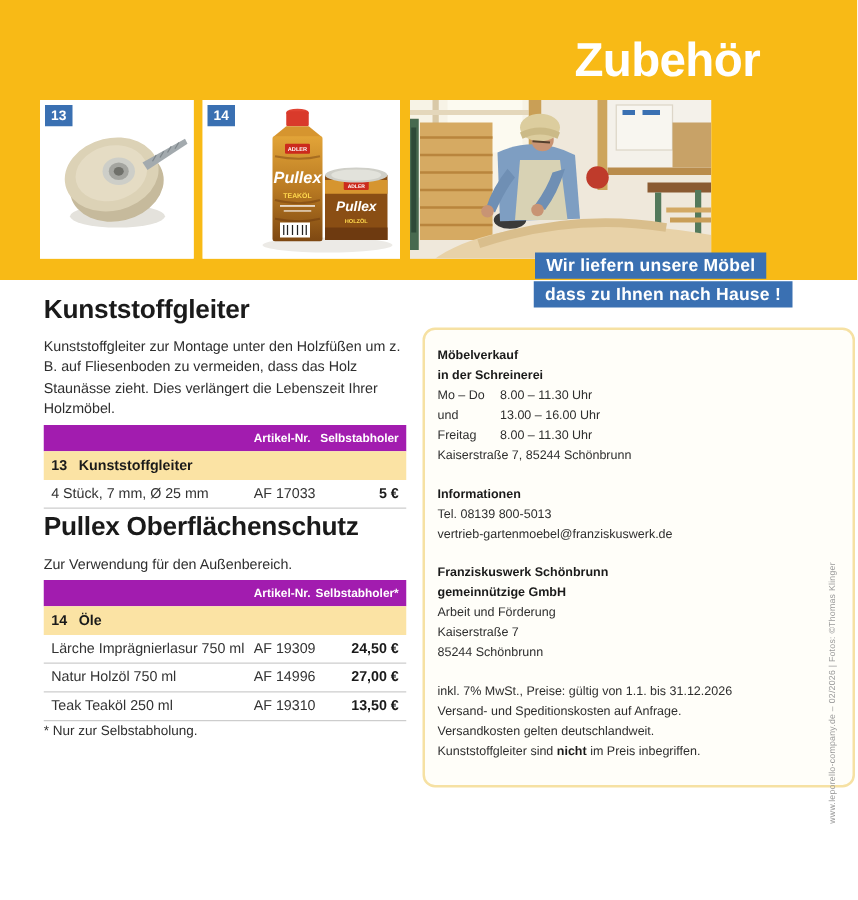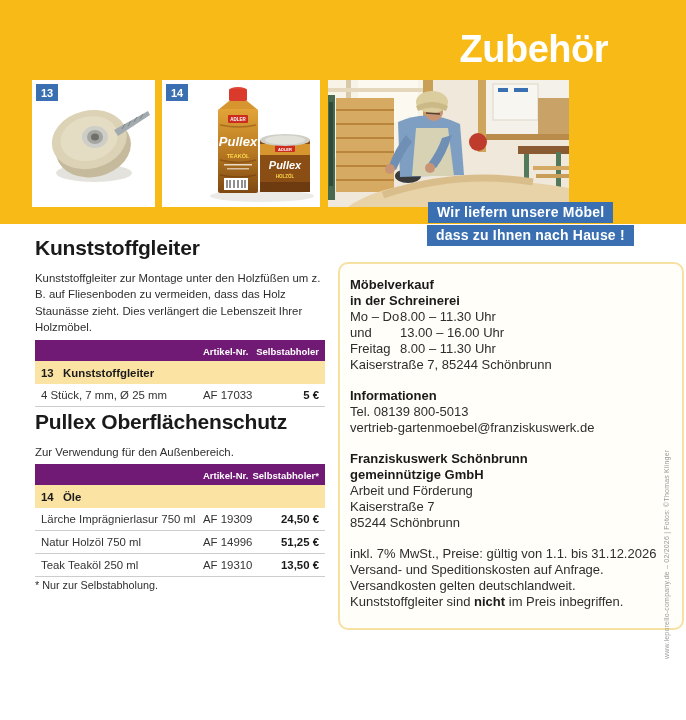--- a/index.html
+++ b/index.html
@@ -26,38 +26,38 @@
   .sec1-title{top:236px;}
   .sec2-title{top:410px;}
   .intro{position:absolute;left:35px;width:298px;font-size:11.4px;line-height:16.4px;color:#2e2e2e;}
   .intro1{top:270px;}
   .intro2{top:444px;}
   .footnote{position:absolute;left:35px;top:579px;font-size:10.8px;color:#2e2e2e;}
   
   .ptable{position:absolute;left:35px;width:290px;font-size:11.4px;}
   .table1{top:340px;}
   .table2{top:464px;}
-  .thead{position:relative;height:21px;background:#701a75;padding-left:48px;}
+  .thead{position:relative;height:21px;background:#a21caf;padding-left:48px;}
   .thead span{position:absolute;top:50%;transform:translateY(-50%);color:#fff;
         font-size:9.5px;font-weight:bold;white-space:nowrap;}
   .thead .h2{left:168px;}
   .thead .h3{right:6px;}
   .tgroup{position:relative;height:23px;background:#FBE3A4;font-weight:bold;color:#1a1a1a;}
   .tgroup span{position:absolute;top:50%;transform:translateY(-50%);white-space:nowrap;}
   .tgroup .gnum{left:6px;}
   .tgroup .gname{left:28px;}
   .trow{position:relative;height:22px;border-bottom:1px solid #CDCDCD;}
   .trow span{position:absolute;top:50%;transform:translateY(-50%);white-space:nowrap;color:#333;}
   .trow .t1{left:6px;}
   .trow .t2{left:168px;}
   .trow .t3{right:6px;font-weight:bold;color:#1a1a1a;}
   
   .infobox{position:absolute;left:338px;top:262px;width:346px;height:368px;box-sizing:border-box;
         background:#FFFEF9;border:2px solid #F6E1A3;border-radius:10px;padding:13px 10px;
-        font-size:13px;line-height:16px;color:#2e2e2e;}
+        font-size:10px;line-height:16px;color:#2e2e2e;}
   .infobox .blk{margin-bottom:15px;}
   .infobox .b{font-weight:bold;color:#1a1a1a;}
   .hrow{display:flex;}
   .hrow .day{display:inline-block;width:50px;flex:none;}
   
   .credit{position:absolute;left:663px;top:659px;transform-origin:0 0;transform:rotate(-90deg);
         font-size:7px;color:#9a9a9a;white-space:nowrap;letter-spacing:0.2px;}
 </style>
 </head>
 <body>
@@ -229,21 +229,21 @@
       <span class="gname">Öle</span>
     </div>
     <div class="trow">
       <span class="t1">Lärche Imprägnierlasur 750 ml</span>
       <span class="t2">AF 19309</span>
       <span class="t3">24,50 €</span>
     </div>
     <div class="trow">
       <span class="t1">Natur Holzöl 750 ml</span>
       <span class="t2">AF 14996</span>
-      <span class="t3">51,25 €</span>
+      <span class="t3">27,00 €</span>
     </div>
     <div class="trow">
       <span class="t1">Teak Teaköl 250 ml</span>
       <span class="t2">AF 19310</span>
       <span class="t3">13,50 €</span>
     </div>
   </div>
 
   <div class="footnote">* Nur zur Selbstabholung.</div>
 

